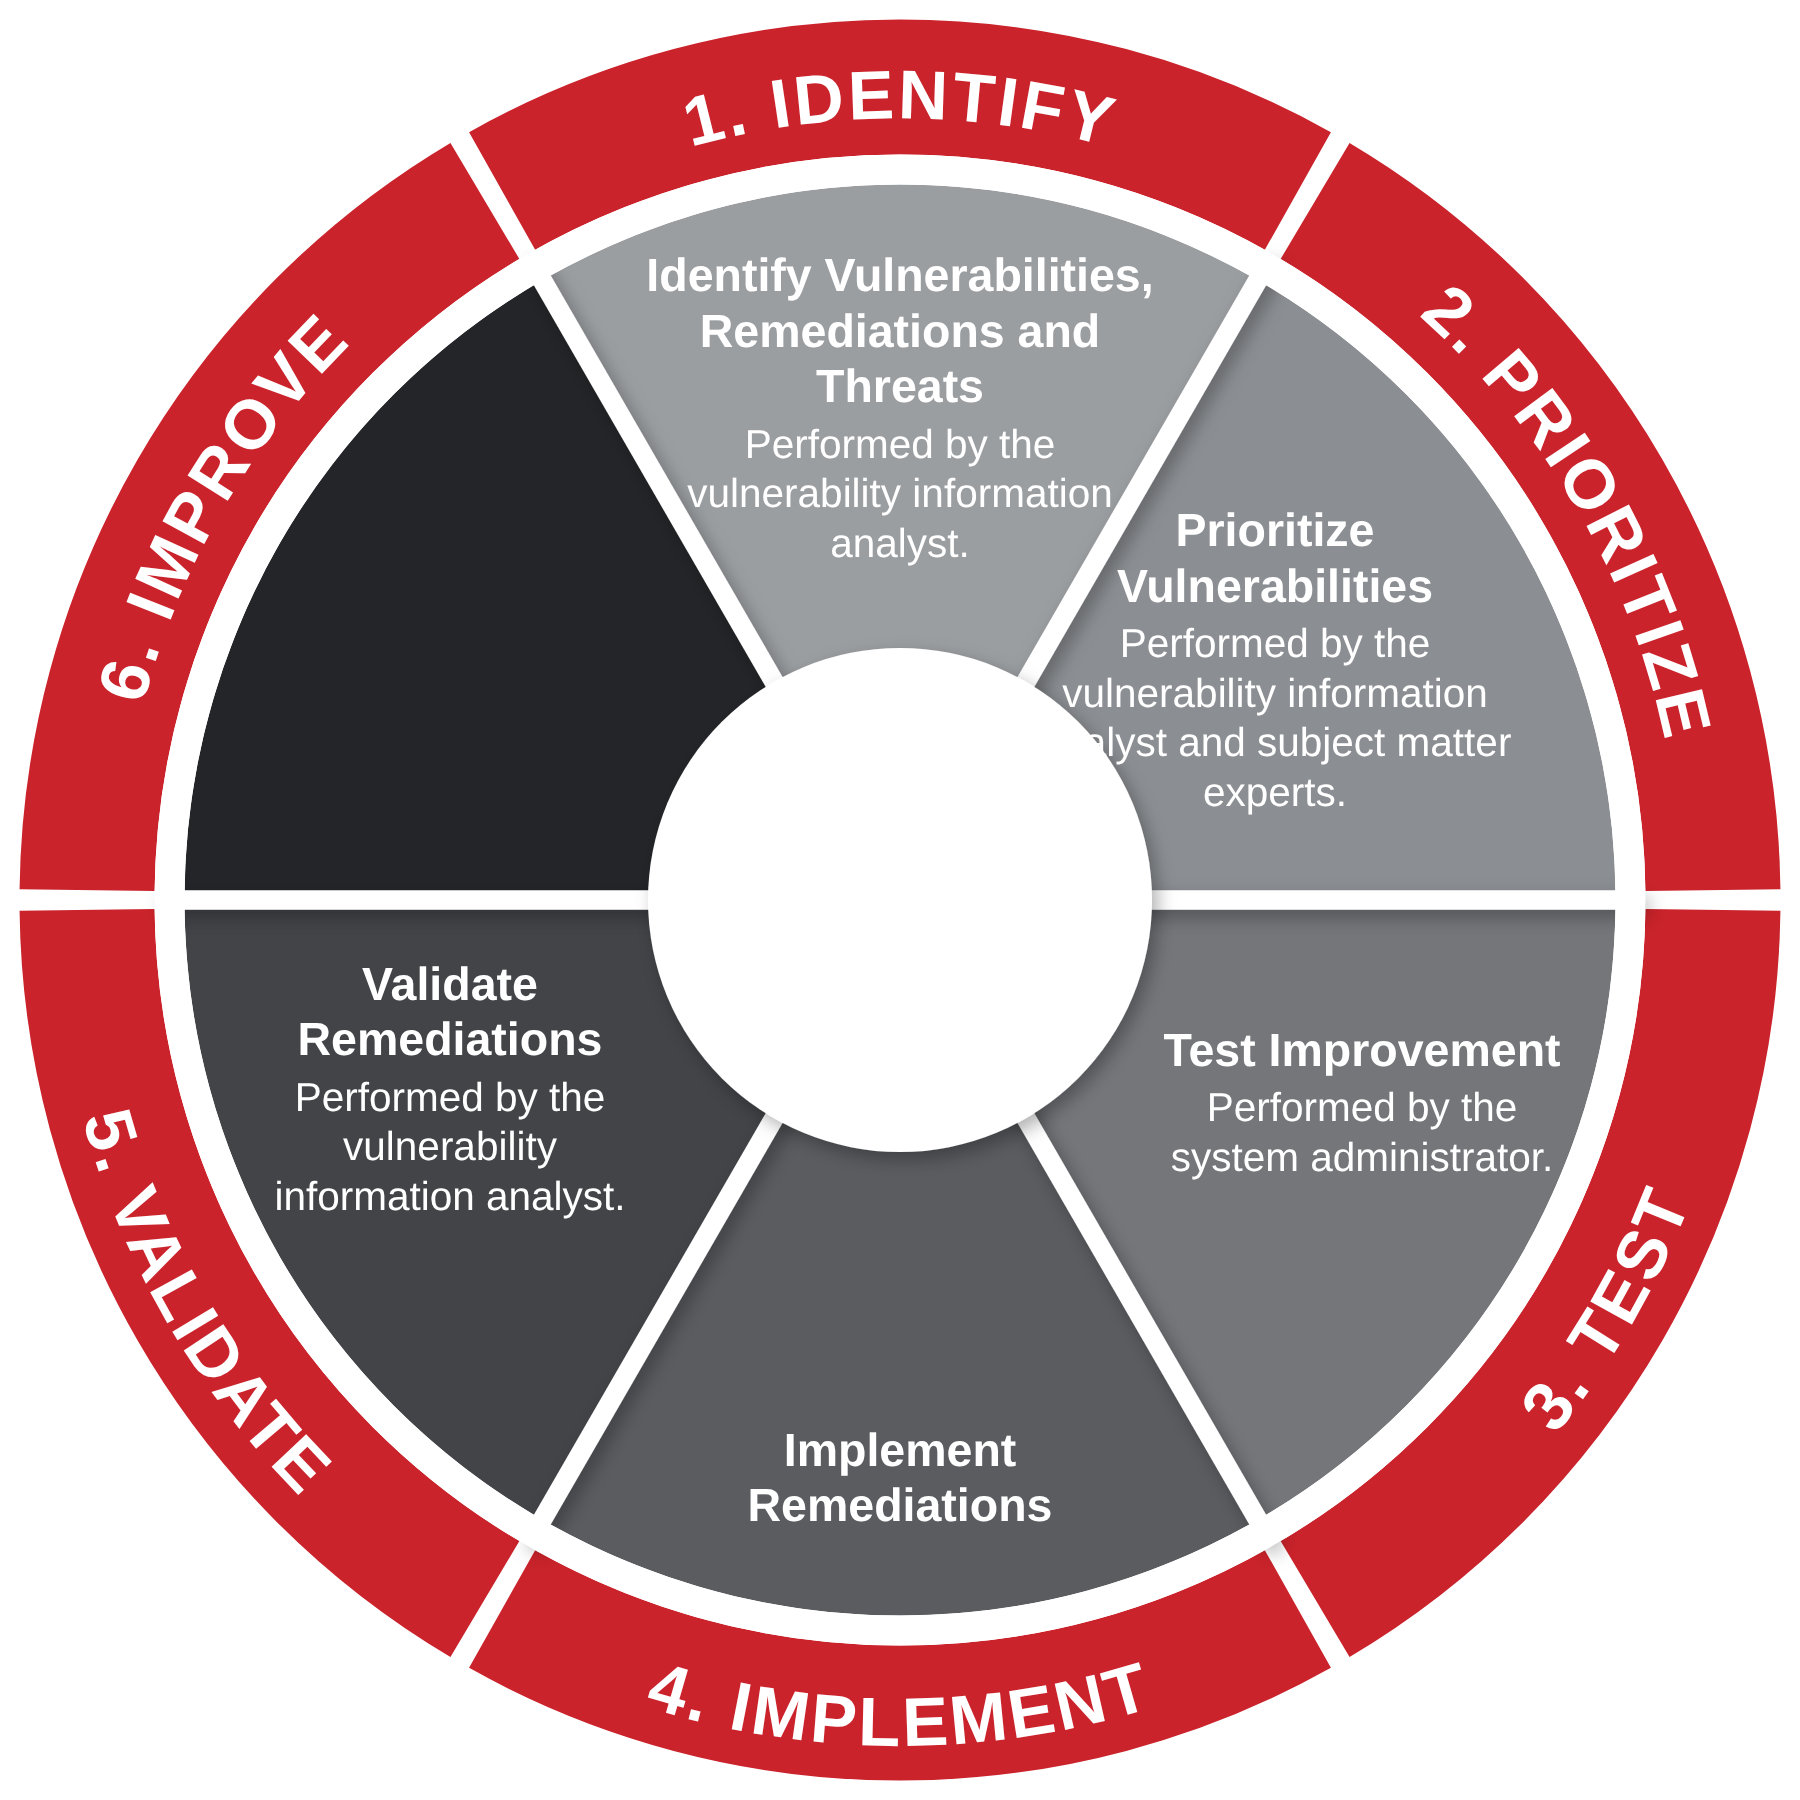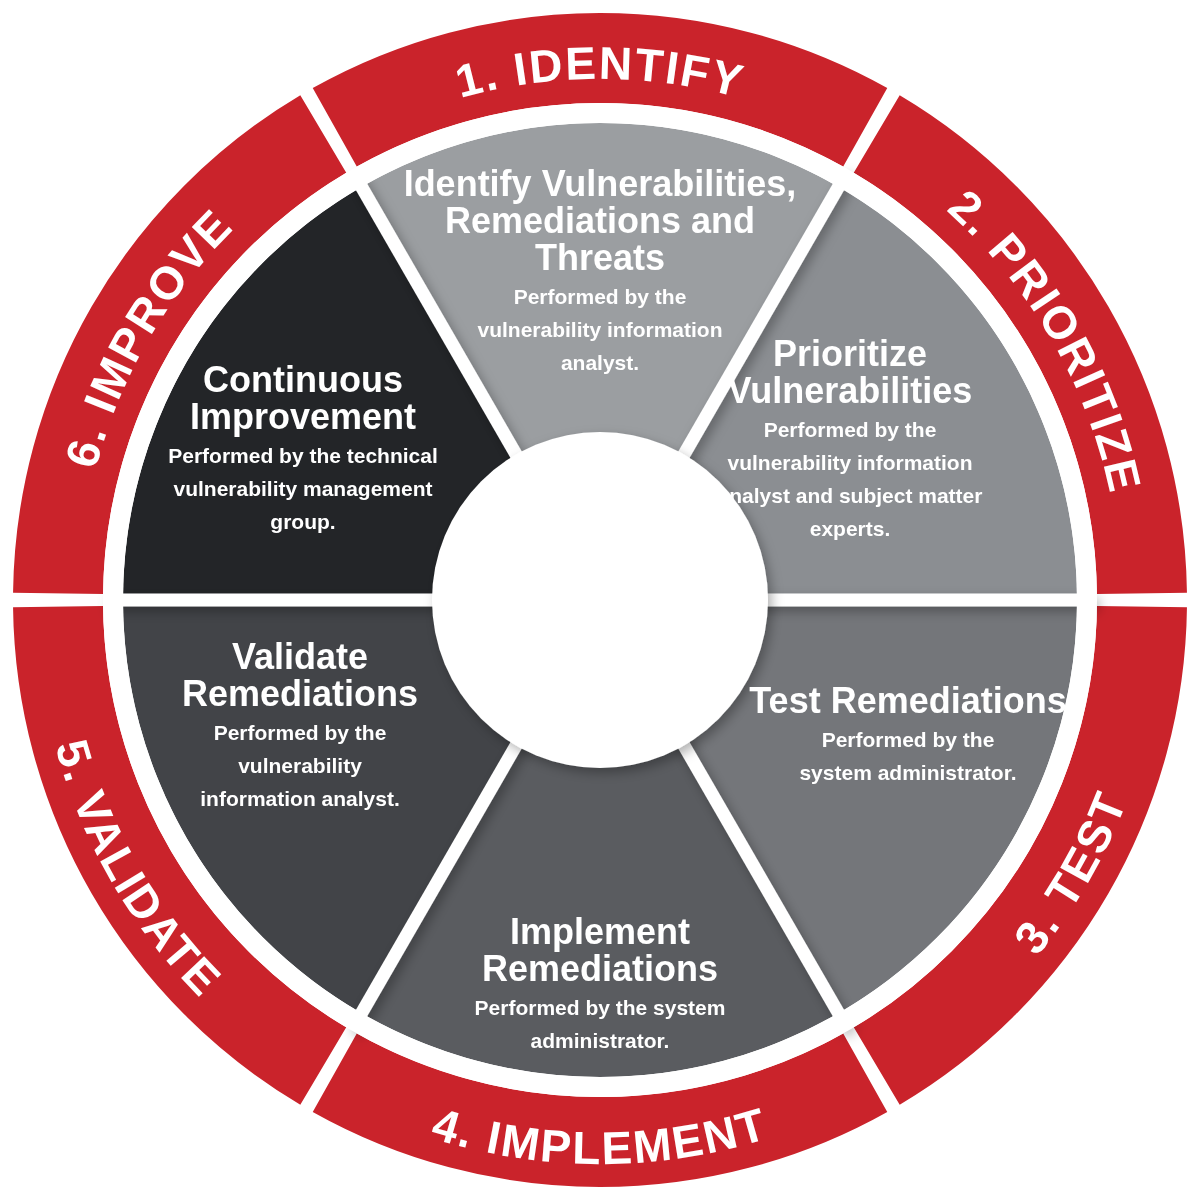--- a/index.html
+++ b/index.html
@@ -30,27 +30,27 @@
   }
   .wedge-text {
     position: absolute;
     transform: translate(-50%, -50%);
     text-align: center;
     color: #ffffff;
     width: max-content;
     pointer-events: none;
   }
   .wedge-title {
-    font-size: 36px;
+    font-size: 31px;
     font-weight: bold;
     line-height: 37px;
   }
   .wedge-body {
-    font-size: 21px;
-    font-weight: bold;
+    font-size: 27px;
+    font-weight: normal;
     line-height: 33px;
     margin-top: 4px;
   }
 </style>
 </head>
 <body>
 
 <div class="stage">
 
   <svg width="1200" height="1200" viewBox="0 0 1200 1200">
@@ -120,32 +120,27 @@
     <div class="wedge-title">Identify Vulnerabilities,<br>Remediations and<br>Threats</div>
     <div class="wedge-body">Performed by the<br>vulnerability information<br>analyst.</div>
   </div>
 
   <div class="wedge-text" style="left:850px; top:440px;">
     <div class="wedge-title">Prioritize<br>Vulnerabilities</div>
     <div class="wedge-body">Performed by the<br>vulnerability information<br>analyst and subject matter<br>experts.</div>
   </div>
 
   <div class="wedge-text" style="left:908px; top:735px;">
-    <div class="wedge-title">Test Remediations</div>
+    <div class="wedge-title">Test Improvement</div>
     <div class="wedge-body">Performed by the<br>system administrator.</div>
   </div>
 
   <div class="wedge-text" style="left:600px; top:985px;">
     <div class="wedge-title">Implement<br>Remediations</div>
-    <div class="wedge-body">Performed by the system<br>administrator.</div>
   </div>
 
   <div class="wedge-text" style="left:300px; top:726px;">
     <div class="wedge-title">Validate<br>Remediations</div>
     <div class="wedge-body">Performed by the<br>vulnerability<br>information analyst.</div>
   </div>
 
-  <div class="wedge-text" style="left:303px; top:449px;">
-    <div class="wedge-title">Continuous<br>Improvement</div>
-    <div class="wedge-body">Performed by the technical<br>vulnerability management<br>group.</div>
-  </div>
 
 </div>
 
 </body></html>

